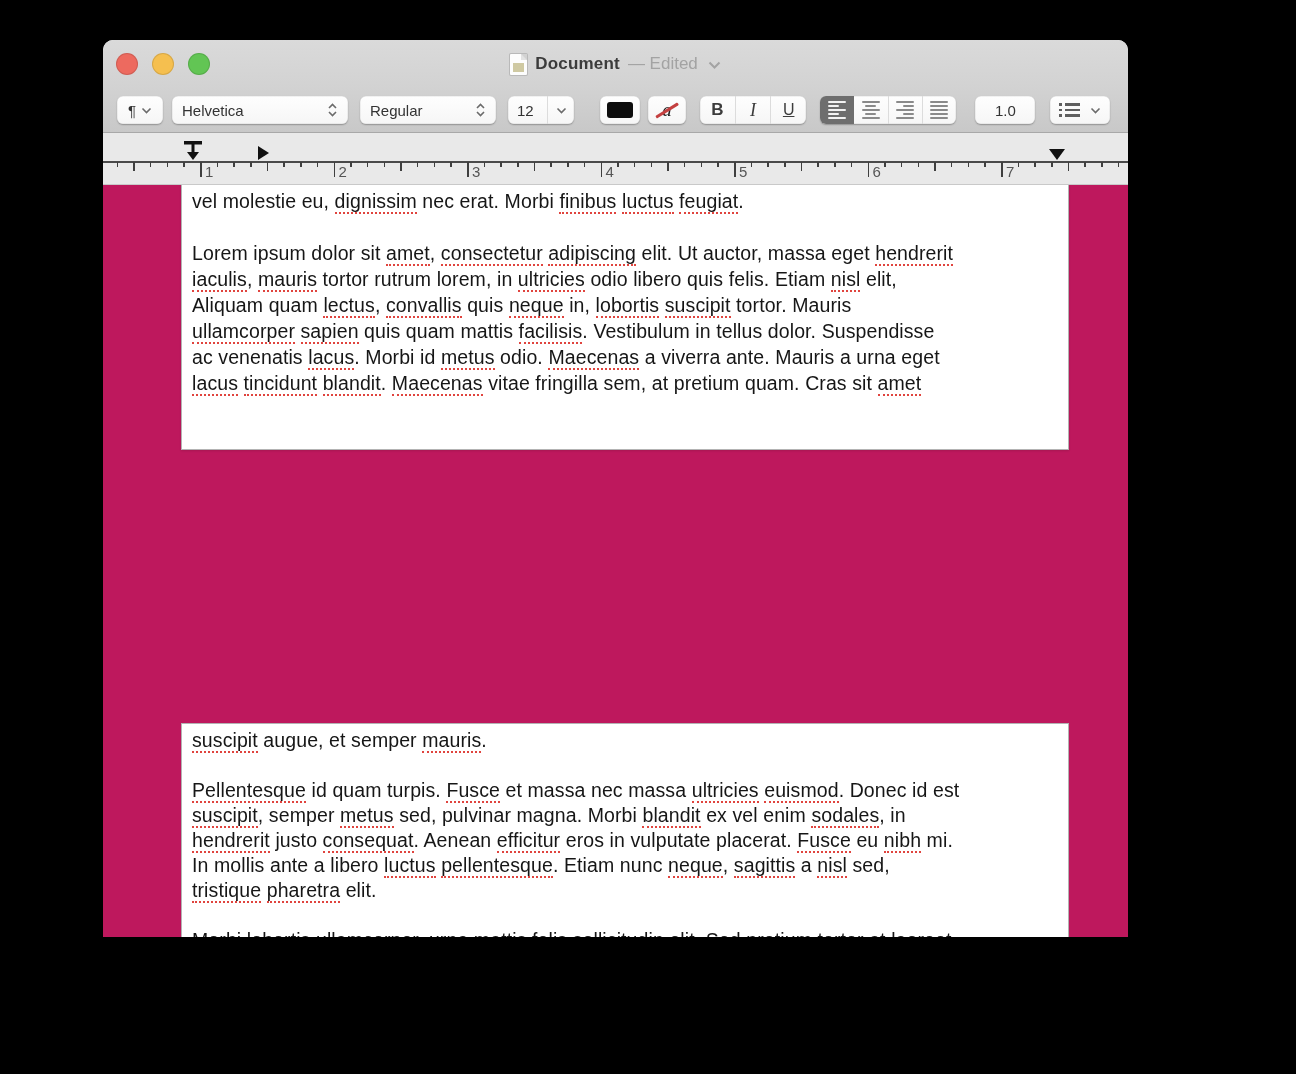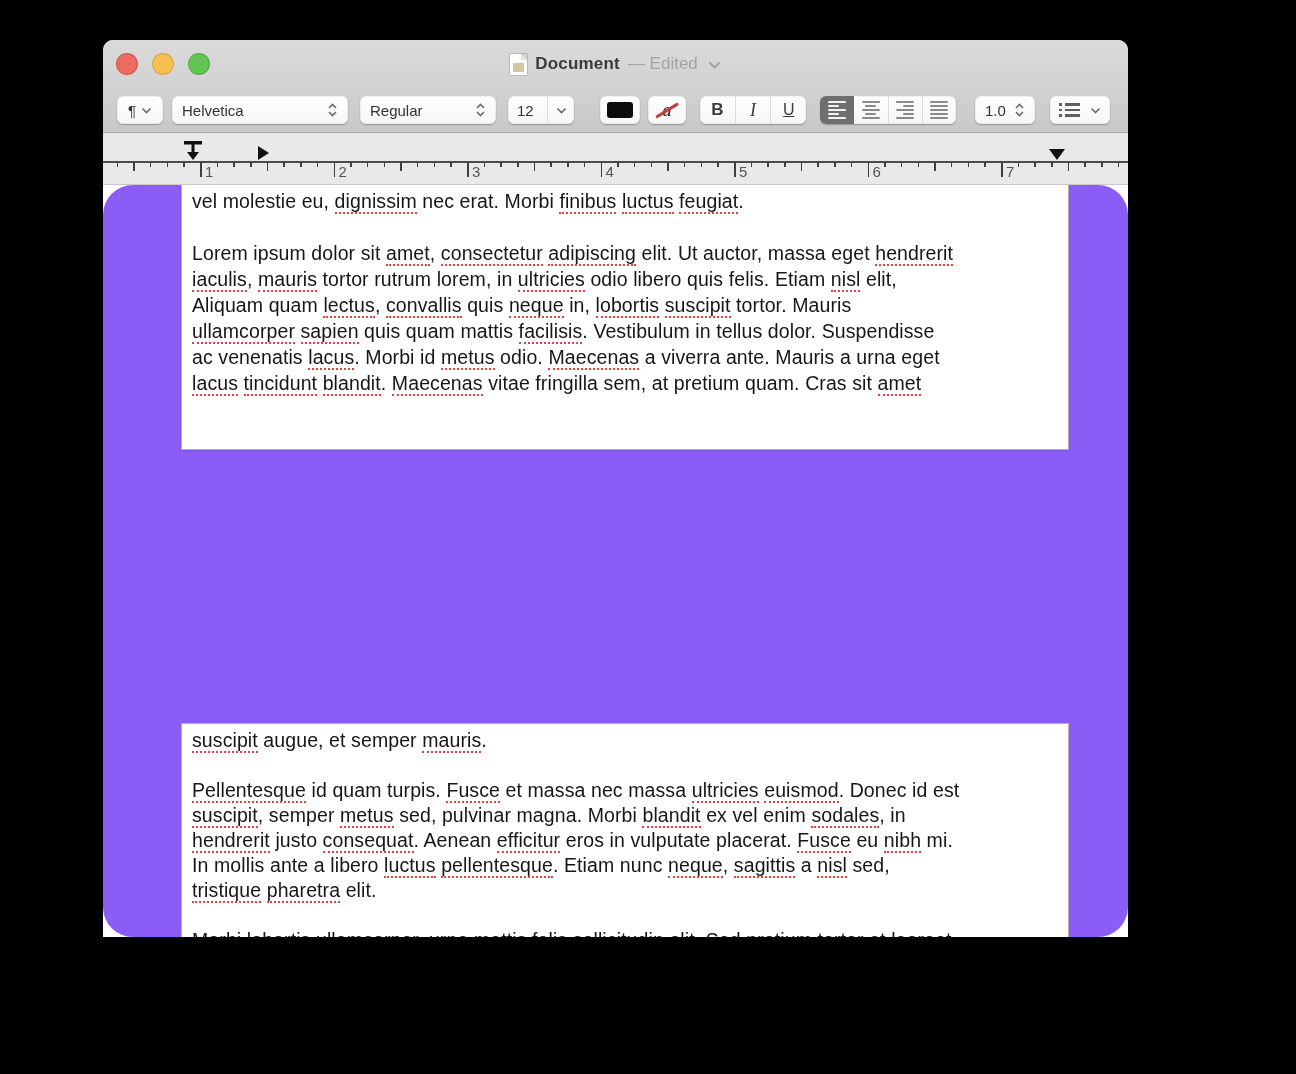--- a/index.html
+++ b/index.html
@@ -62,37 +62,37 @@
   .bI { font-size:18px; font-style:italic; color:#3c3c3c; font-family:"Liberation Serif","DejaVu Serif",serif; }
   .bU { font-size:16px; text-decoration:underline; color:#3c3c3c; }
   .align { left:717px; width:136px; }
   .seg.sel { background:#6e6e6e; border-right-color:#6e6e6e; }
   .alicon { width:18px; display:flex; flex-direction:column; gap:2px; }
   .alicon .bar { height:2px; background:#8a8a8a; border-radius:1px; }
   .seg.sel .alicon .bar { background:#f2f2f2; }
   .al-left { align-items:flex-start; } .al-center { align-items:center; }
   .al-right { align-items:flex-end; } .al-just { align-items:stretch; }
   .bar.w-full { width:18px; } .bar.w-short { width:11px; }
-  .spacing { left:872px; width:60px; padding:0 10px; justify-content:space-between; }
+  .spacing { left:872px; width:60px; padding:0 20px; justify-content:space-between; }
   .listbtn { left:947px; width:60px; padding:0 9px; justify-content:space-between; }
   .listicon { display:flex; flex-direction:column; gap:3px; }
   .listrow { display:flex; align-items:center; gap:3px; }
   .listdot { width:3px; height:2.5px; background:#5f5f5f; }
   .listbar { width:15px; height:2.5px; background:#5f5f5f; }
 
   
   .ruler { position:relative; height:52px; background:#e9e9e9; border-bottom:1px solid #c9c9c9; }
   .baseline { position:absolute; left:0; right:0; top:28px; height:1.5px; background:#4a4a4a; }
   .tick { position:absolute; width:1.5px; background:#3f3f3f; top:29px; }
   .tick.major { height:15px; } .tick.med { height:9px; } .tick.minor { height:5px; }
   .rnum { position:absolute; top:30px; font-size:15px; color:#555; }
   .marker { position:absolute; }
 
   
-  .docarea { position:relative; height:752px; background:#8b5cf6; overflow:hidden;border-radius:30px; }
+  .docarea { position:relative; height:752px; background:#be185d; overflow:hidden; }
   .page { position:absolute; left:78px; width:888px; background:#fff;
           border-left:1px solid #b3b3b3; border-right:1px solid #b3b3b3; overflow:hidden; }
   .page1 { top:-2px; height:267px; border-bottom:1px solid #b3b3b3;
            box-shadow:0 1px 2px rgba(0,0,0,0.12); padding:5px 12px 0 10px; }
   .page2 { top:538px; height:420px; border-top:1px solid #b3b3b3; padding:4px 12px 0 10px; }
   .line { white-space:nowrap; font-size:19.5px; color:#161616; letter-spacing:.1px; }
   .page1 .line { height:26px; line-height:26px; }
   .page2 .line { height:25px; line-height:25px; }
   .sq { border-bottom:2px dotted #e0443e; padding-bottom:0px; }
 </style>

